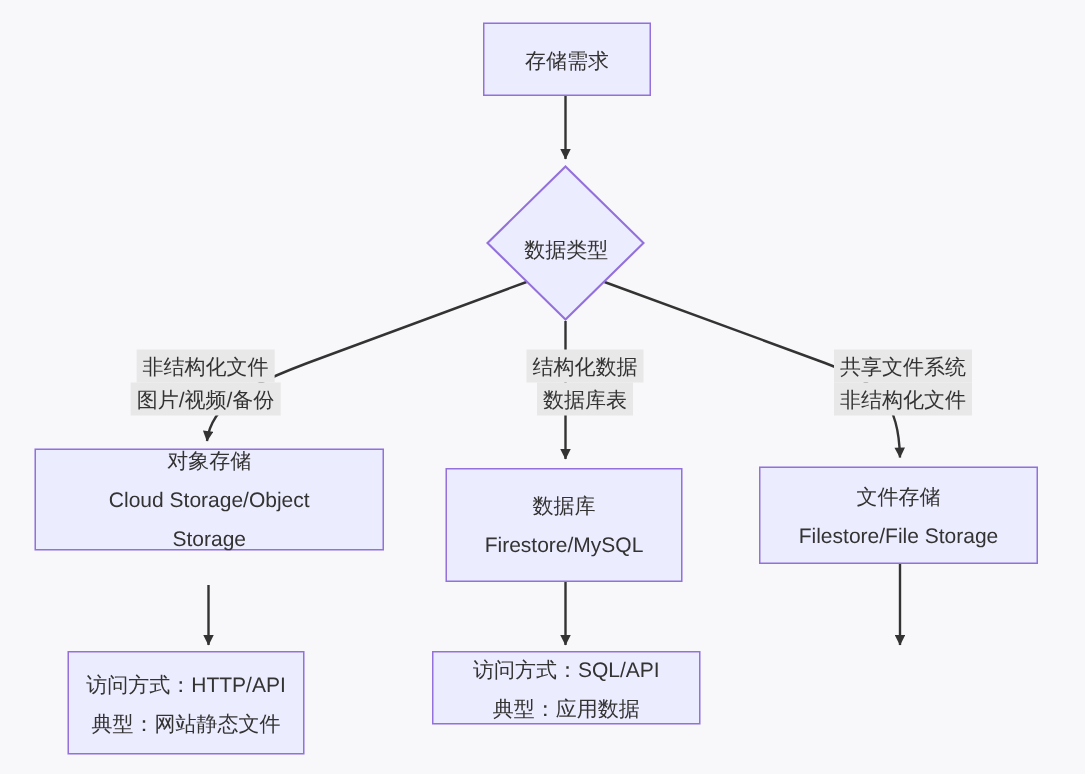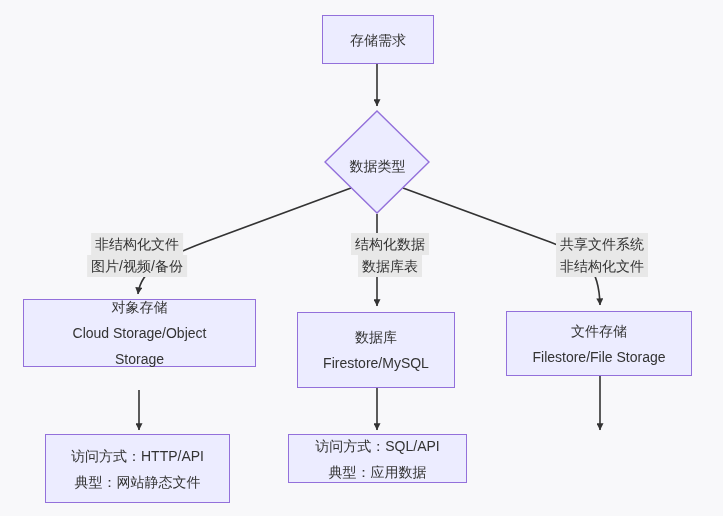--- a/index.html
+++ b/index.html
@@ -33,21 +33,21 @@
     justify-content: center;
     align-items: center;
     text-align: center;
     z-index: 1;
   }
   .node span { display: block; }
   .node-start   { left: 322px; top: 15px;  width: 112px; height: 49px; }
   .node-object  { left: 23px;  top: 299px; width: 233px; height: 68px; padding: 0 30px; }
   .node-db      { left: 297px; top: 312px; width: 158px; height: 76px; }
   .node-file    { left: 506px; top: 311px; width: 186px; height: 65px; text-align: center; }
-  .node-acc1    { left: 45px;  top: 434px; width: 185px; height: 69px; }
+  .node-acc1    { left: 45px;  top: 434px; width: 158px; height: 69px; }
   .node-acc2    { left: 288px; top: 434px; width: 179px; height: 49px; }
   .node-acc3    { left: 508px; top: 434px; width: 186px; height: 69px; }
   .diamond-label {
     position: absolute;
     left: 327px; top: 148px;
     width: 101px; height: 28px;
     display: flex; justify-content: center; align-items: flex-end;
     color: #333333; font-size: 14px;
     z-index: 1;
   }

